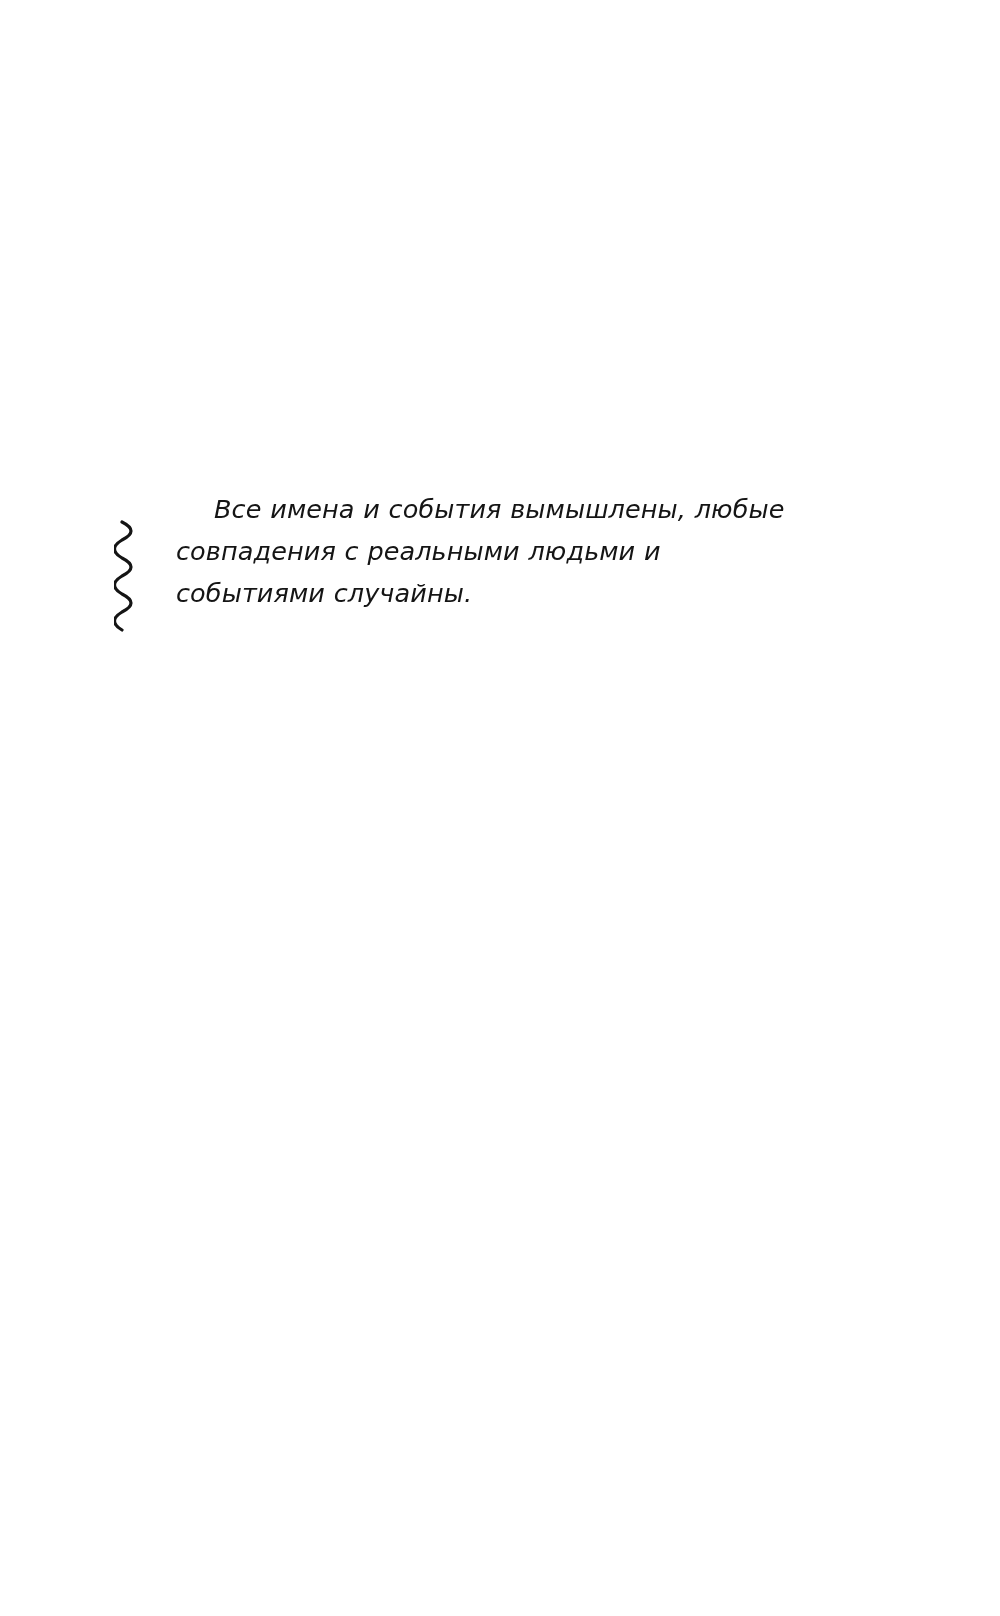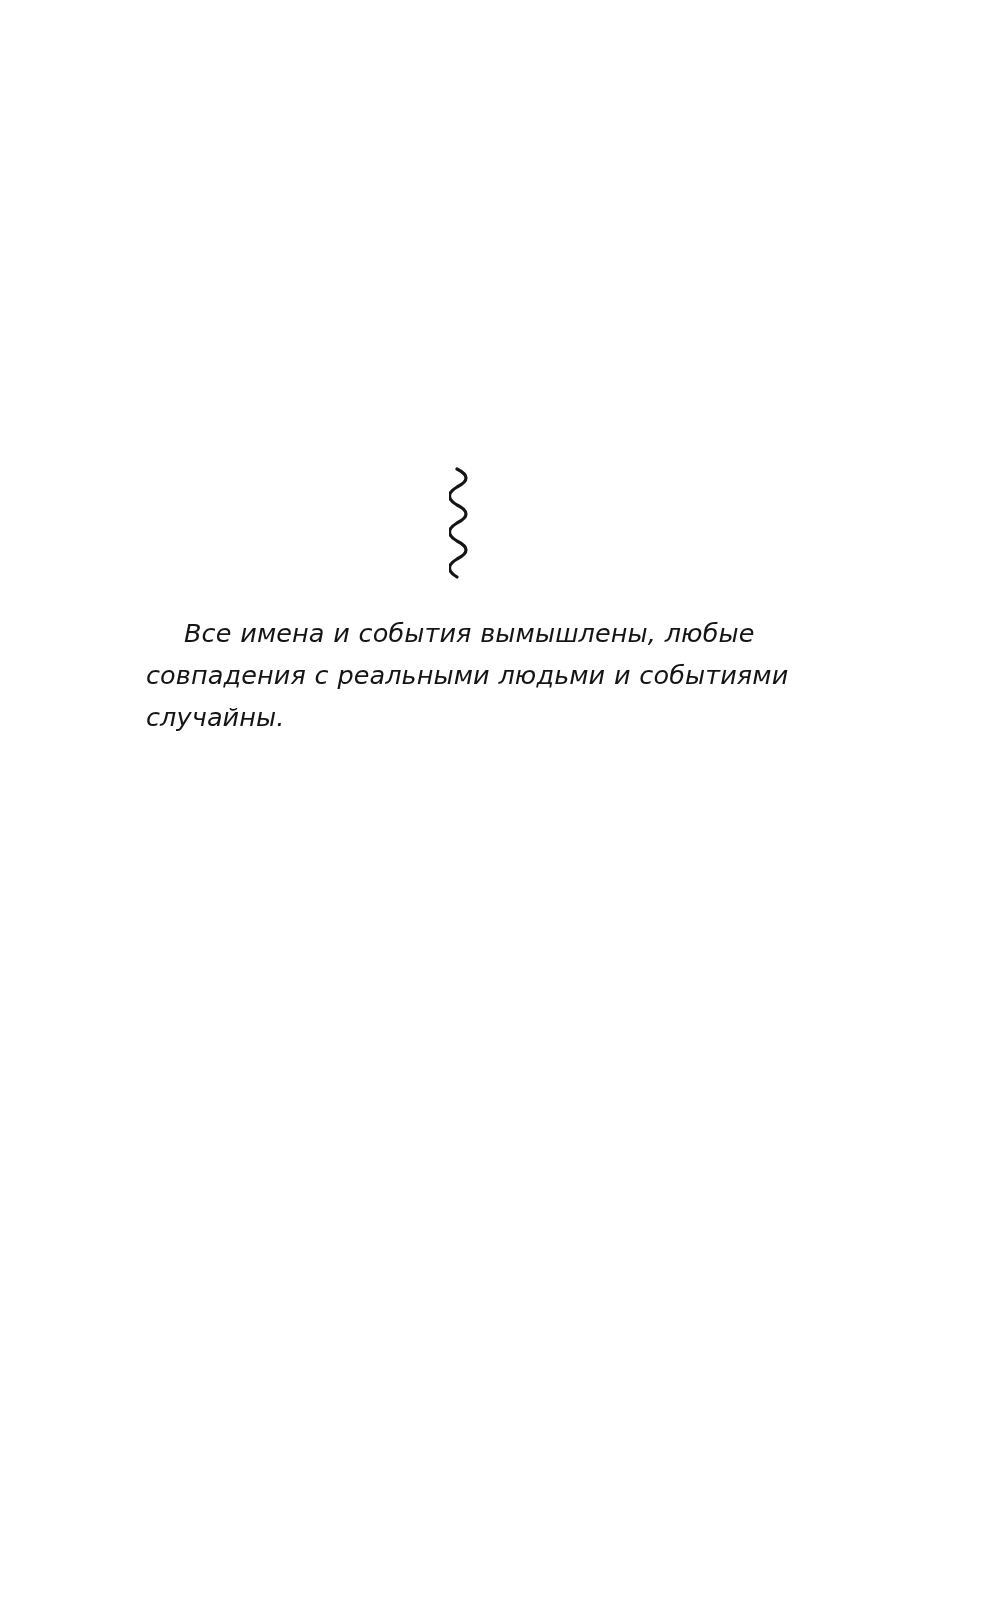--- a/index.html
+++ b/index.html
@@ -24,22 +24,21 @@
     background: #ffffff;
   }
 
   
   .disclaimer-block {
     position: absolute;
     left: 110px;
     top: 462px;
     width: 700px;
     display: flex;
-    align-items: center;
-    flex-direction: column;
+    align-items: flex-end;
   }
 
   .squiggle {
     flex: 0 0 auto;
     width: 26px;
     height: 120px;
     margin-top: 4px;
     margin-left: 4px;
   }
 

